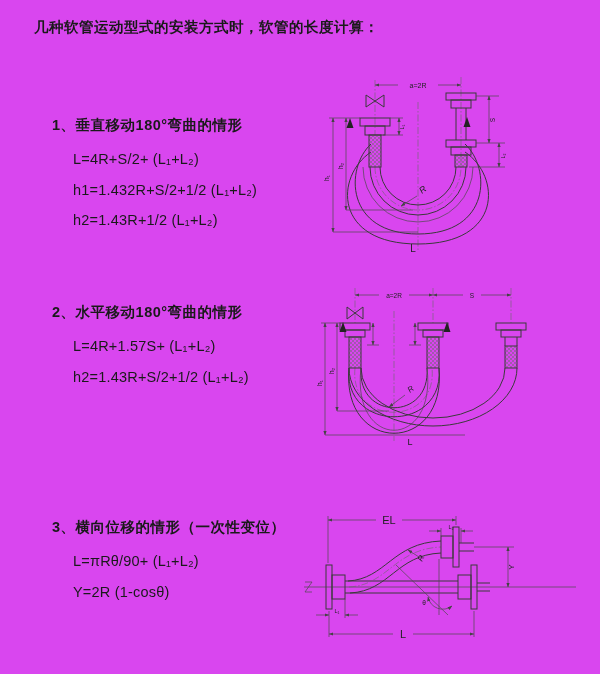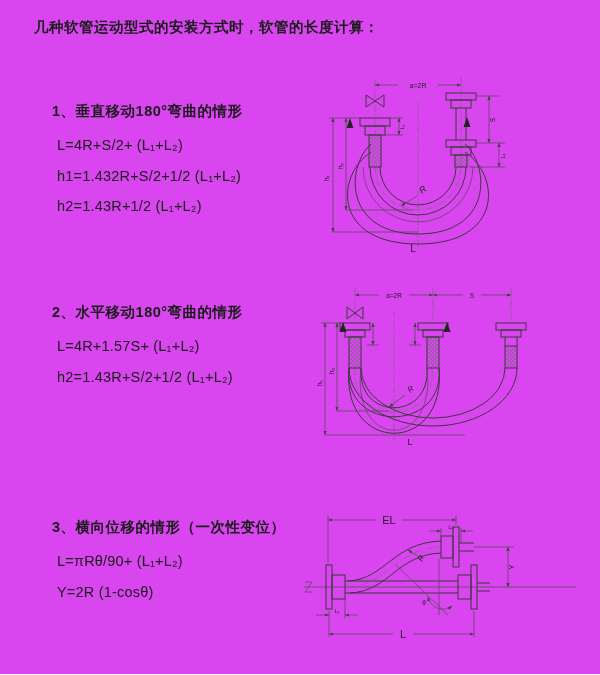--- a/index.html
+++ b/index.html
@@ -5,23 +5,23 @@
   html,body{margin:0;padding:0;background:#ffffff;}
   .page{
     position:relative;width:600px;height:674px;background:#d946ef;overflow:hidden;
     font-family:"Liberation Sans","DejaVu Sans",sans-serif;color:#1a1a1a;
   }
   .title{
     position:absolute;left:34px;top:18px;font-size:14.5px;font-weight:700;letter-spacing:.5px;
   }
   .section{position:absolute;}
   .sec-heading{font-size:14.5px;font-weight:700;letter-spacing:.5px;}
-  .formulas{margin-top:9px;margin-left:5px;}
+  .formulas{margin-top:9px;margin-left:21px;}
   .formula{font-size:14.5px;font-weight:400;line-height:30.5px;letter-spacing:.2px;white-space:nowrap;}
-  #sec1{left:52px;top:102px;}
+  #sec1{left:52px;top:116px;}
   #sec2{left:52px;top:303px;}
   #sec3{left:52px;top:518px;}
   .diagram{position:absolute;}
   #dia1{left:313px;top:72px;}
   #dia2{left:315px;top:283px;}
   #dia3{left:298px;top:503px;}
   svg{display:block;}
   .draw{stroke:#3a3a3a;stroke-width:1;fill:none;}
   .thin{stroke:#4a4a4a;stroke-width:.7;fill:none;}
   .dim{stroke:#4a4a4a;stroke-width:.7;fill:none;}

